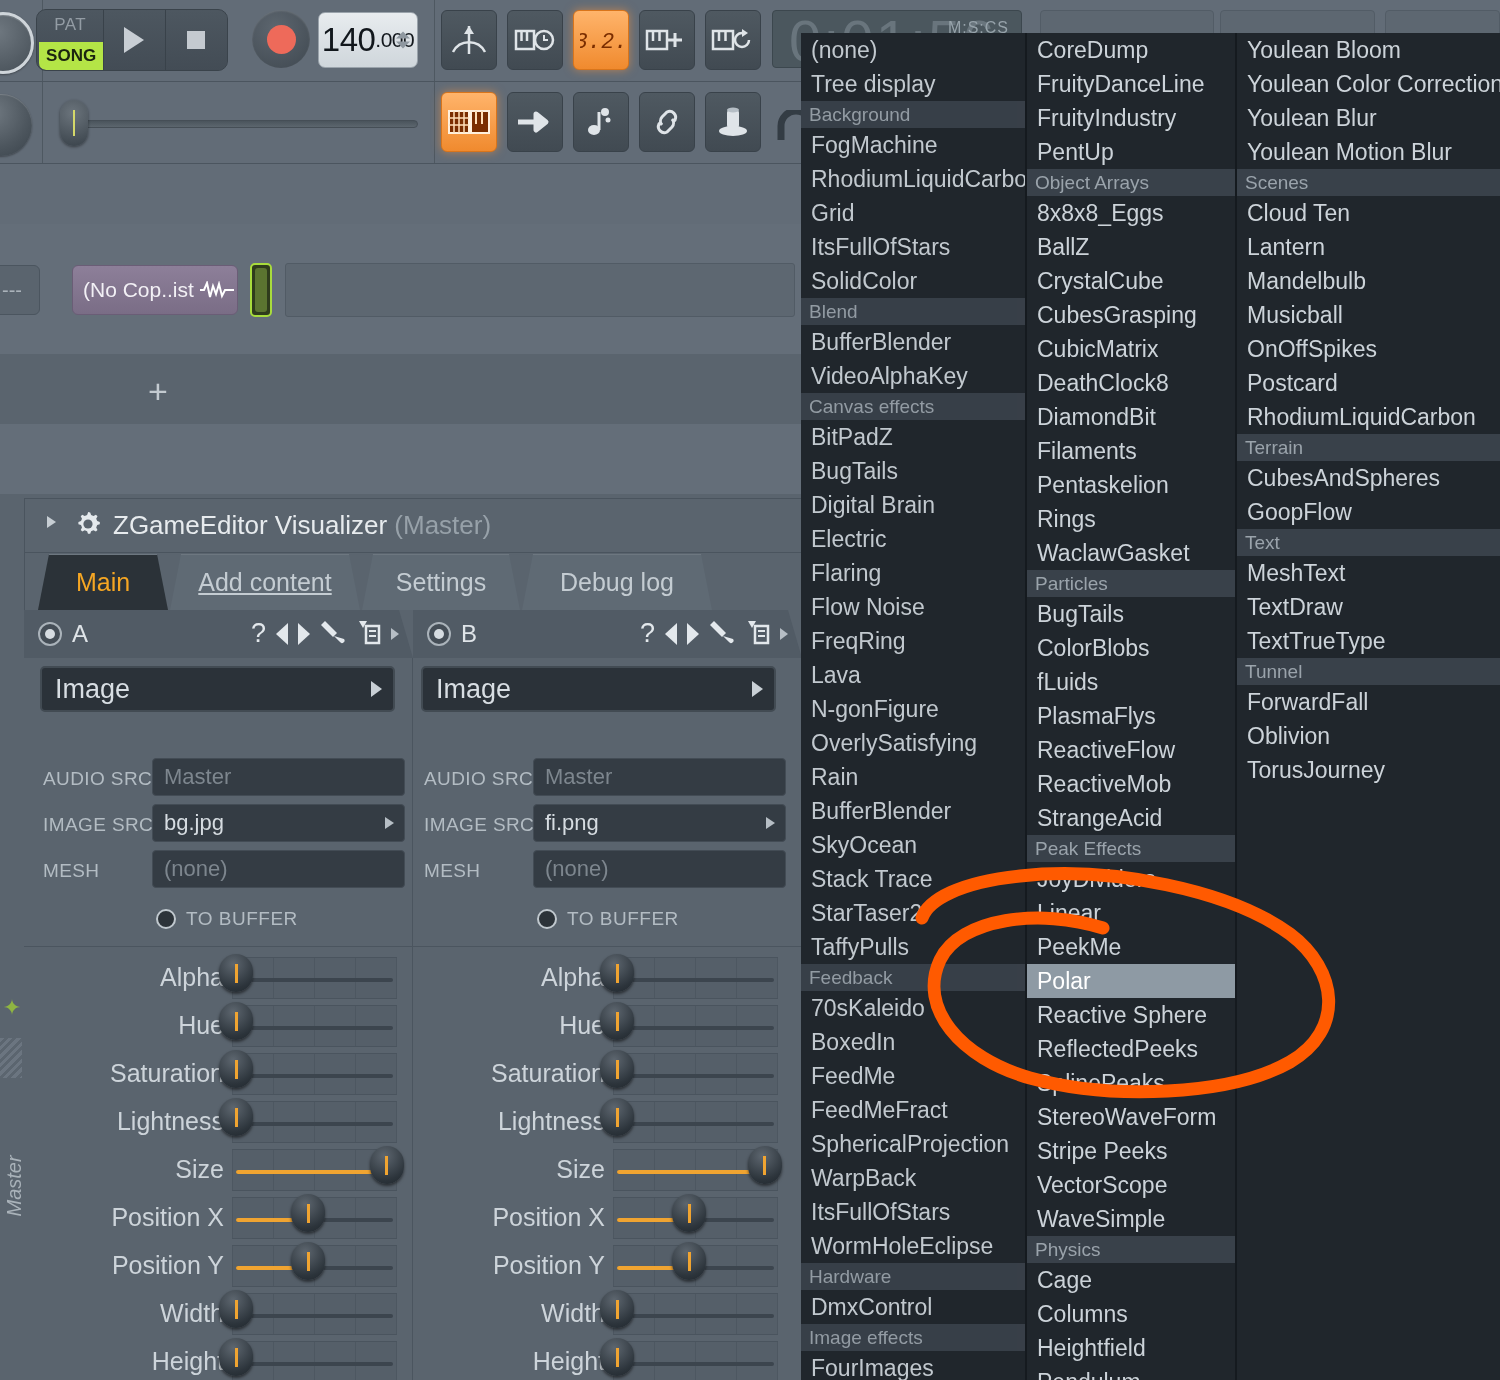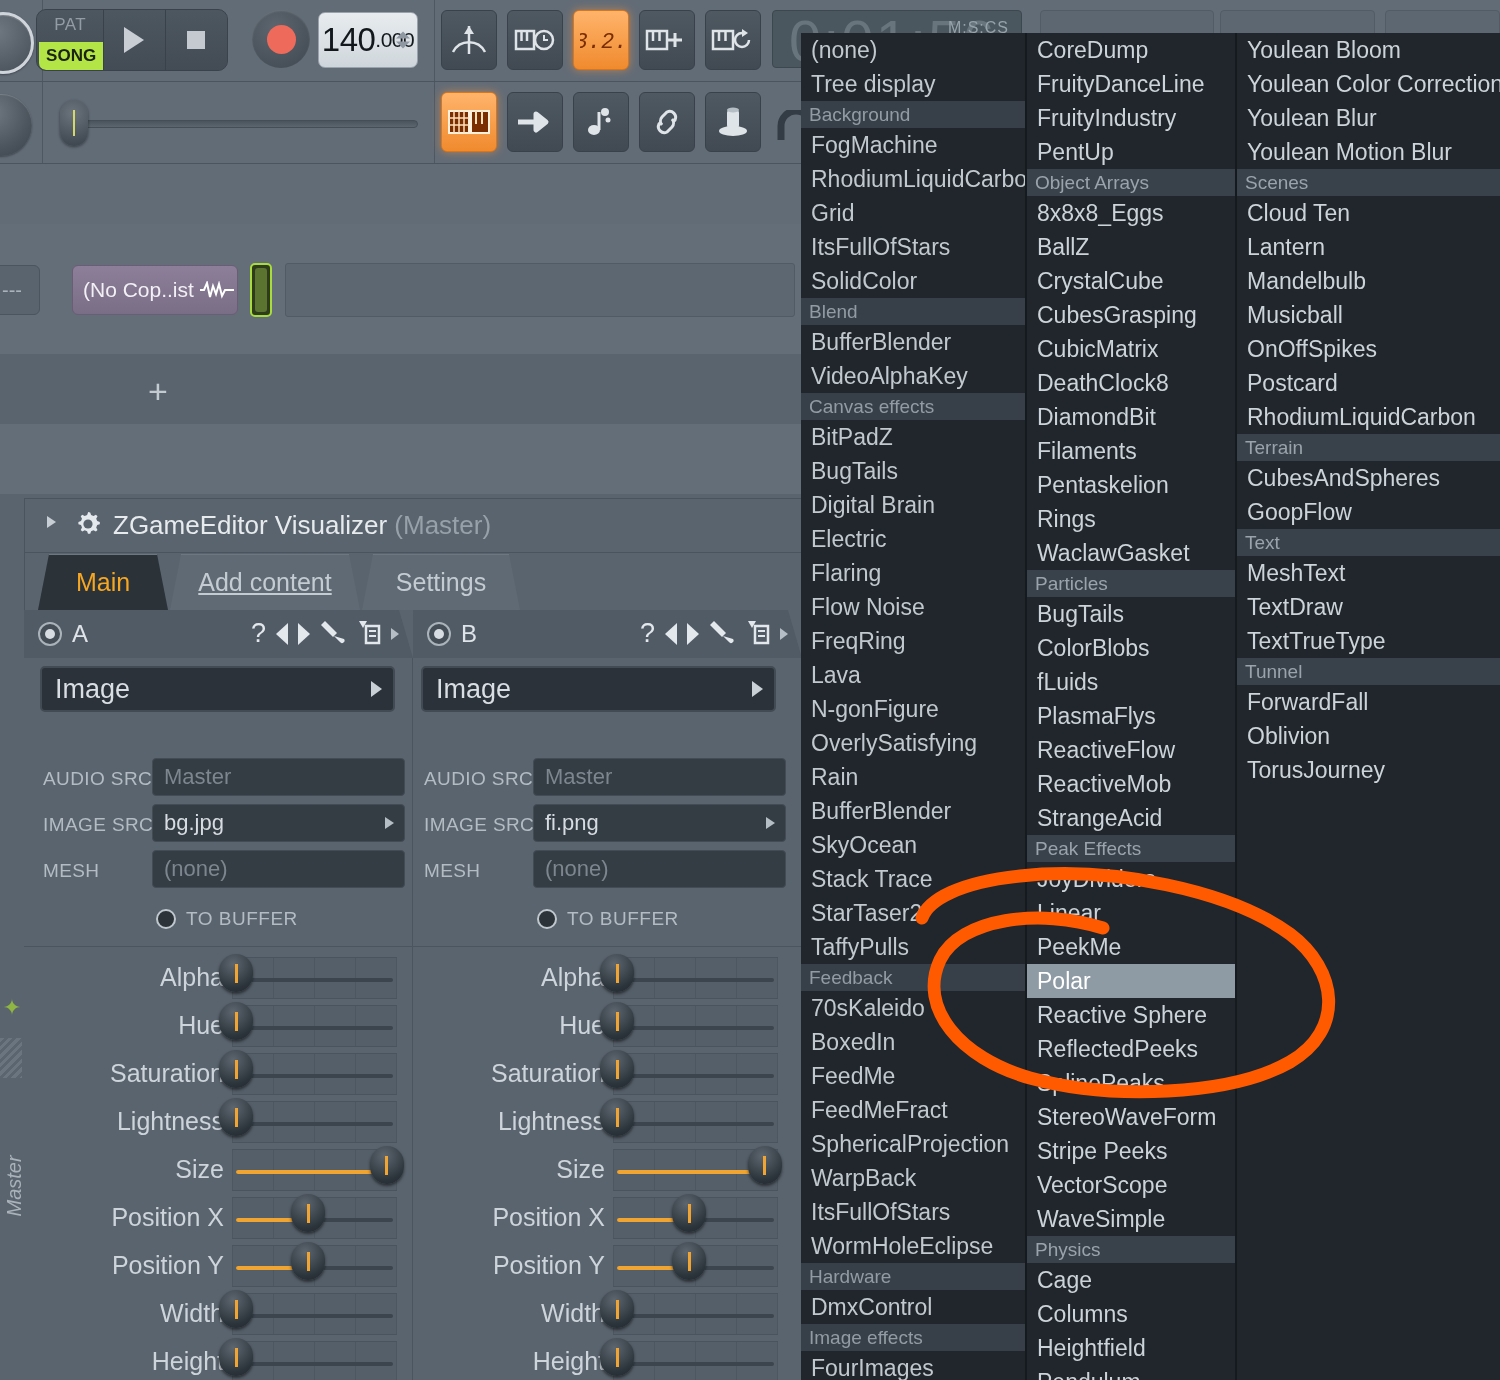--- a/index.html
+++ b/index.html
@@ -483,20 +483,23 @@
 
   <div class="tabs" style="left:24px; top:554px;">
     <div class="tab active" style="left:14px; width:130px;">
       <span>Main</span>
     </div>
     <div class="tab" style="left:146px; width:190px;text-decoration:underline;">
       <span>Add content</span>
     </div>
     <div class="tab" style="left:338px; width:158px;">
       <span>Settings</span>
+    </div>
+    <div class="tab" style="left:498px; width:190px;">
+      <span>Debug log</span>
     </div>
   </div>
 
   <div class="ab-row" style="left:24px; top:610px;">
     <div class="ab-hdr" style="left:0; width:389px;">
       <span class="radio-dot"></span>
       <span class="ab-letter">A</span>
       <span class="ab-icons" style="right:14px;">
         <span class="q">?</span>
         <span class="tri-l"></span>

